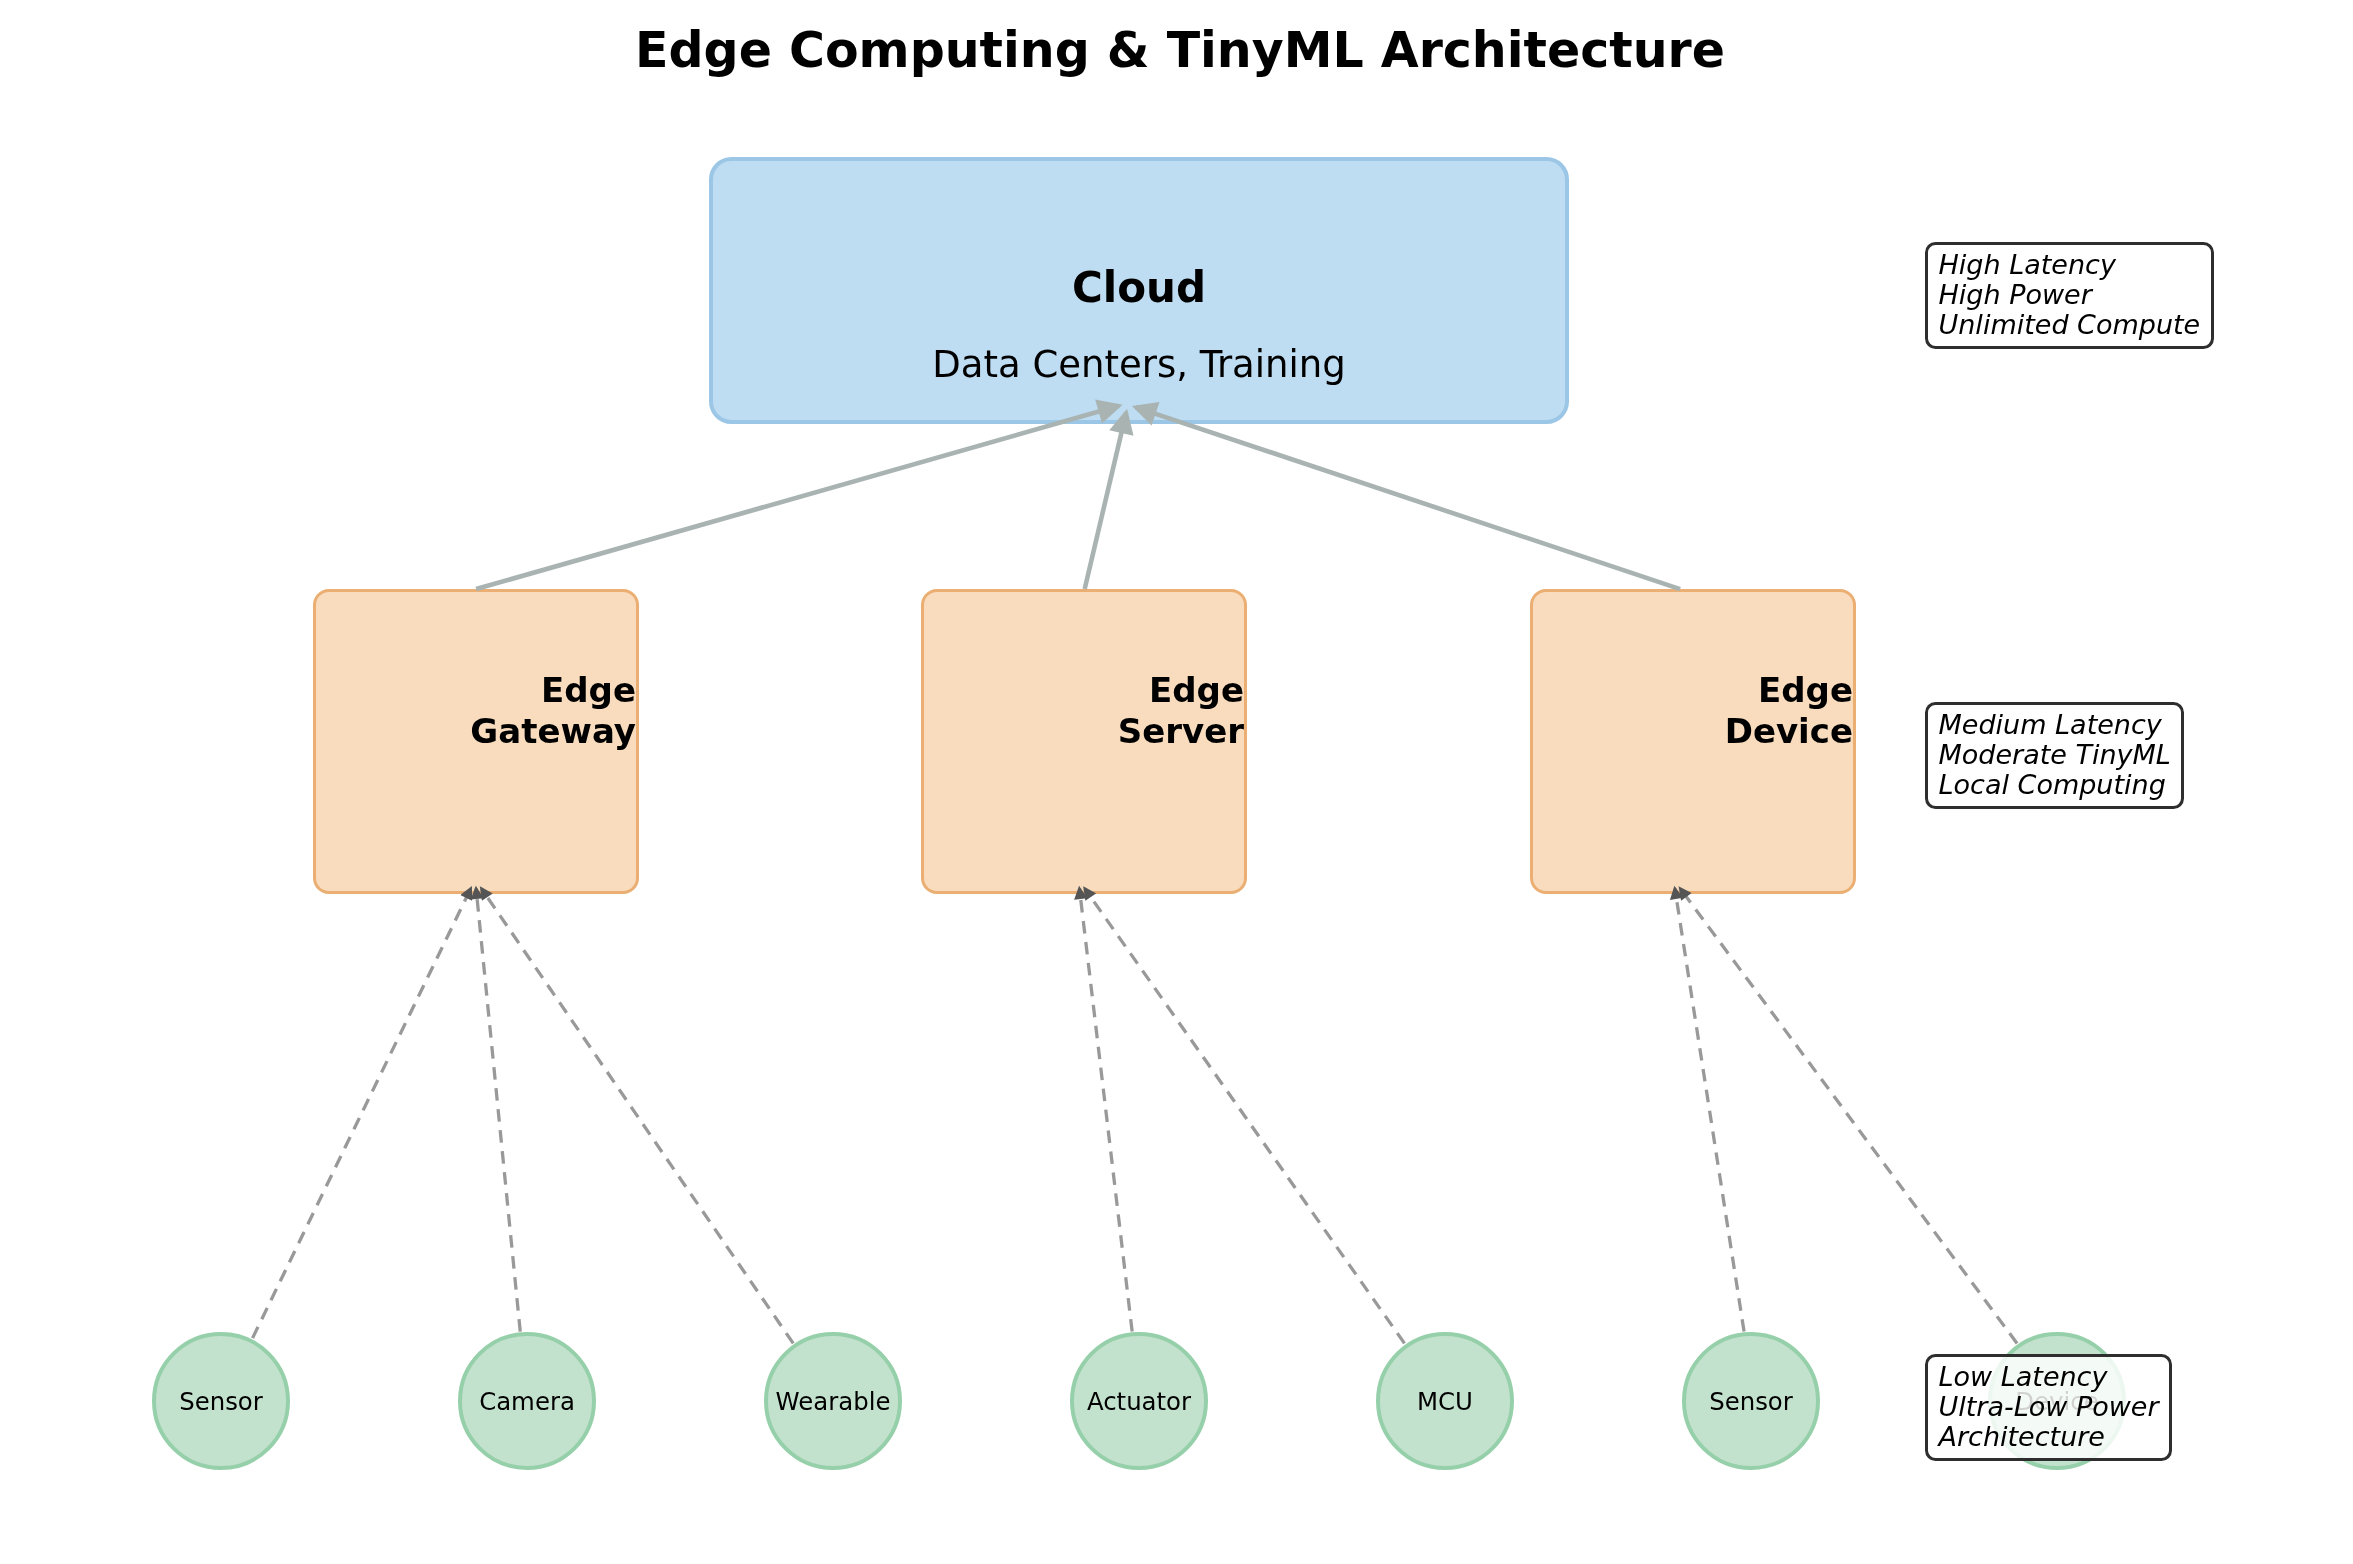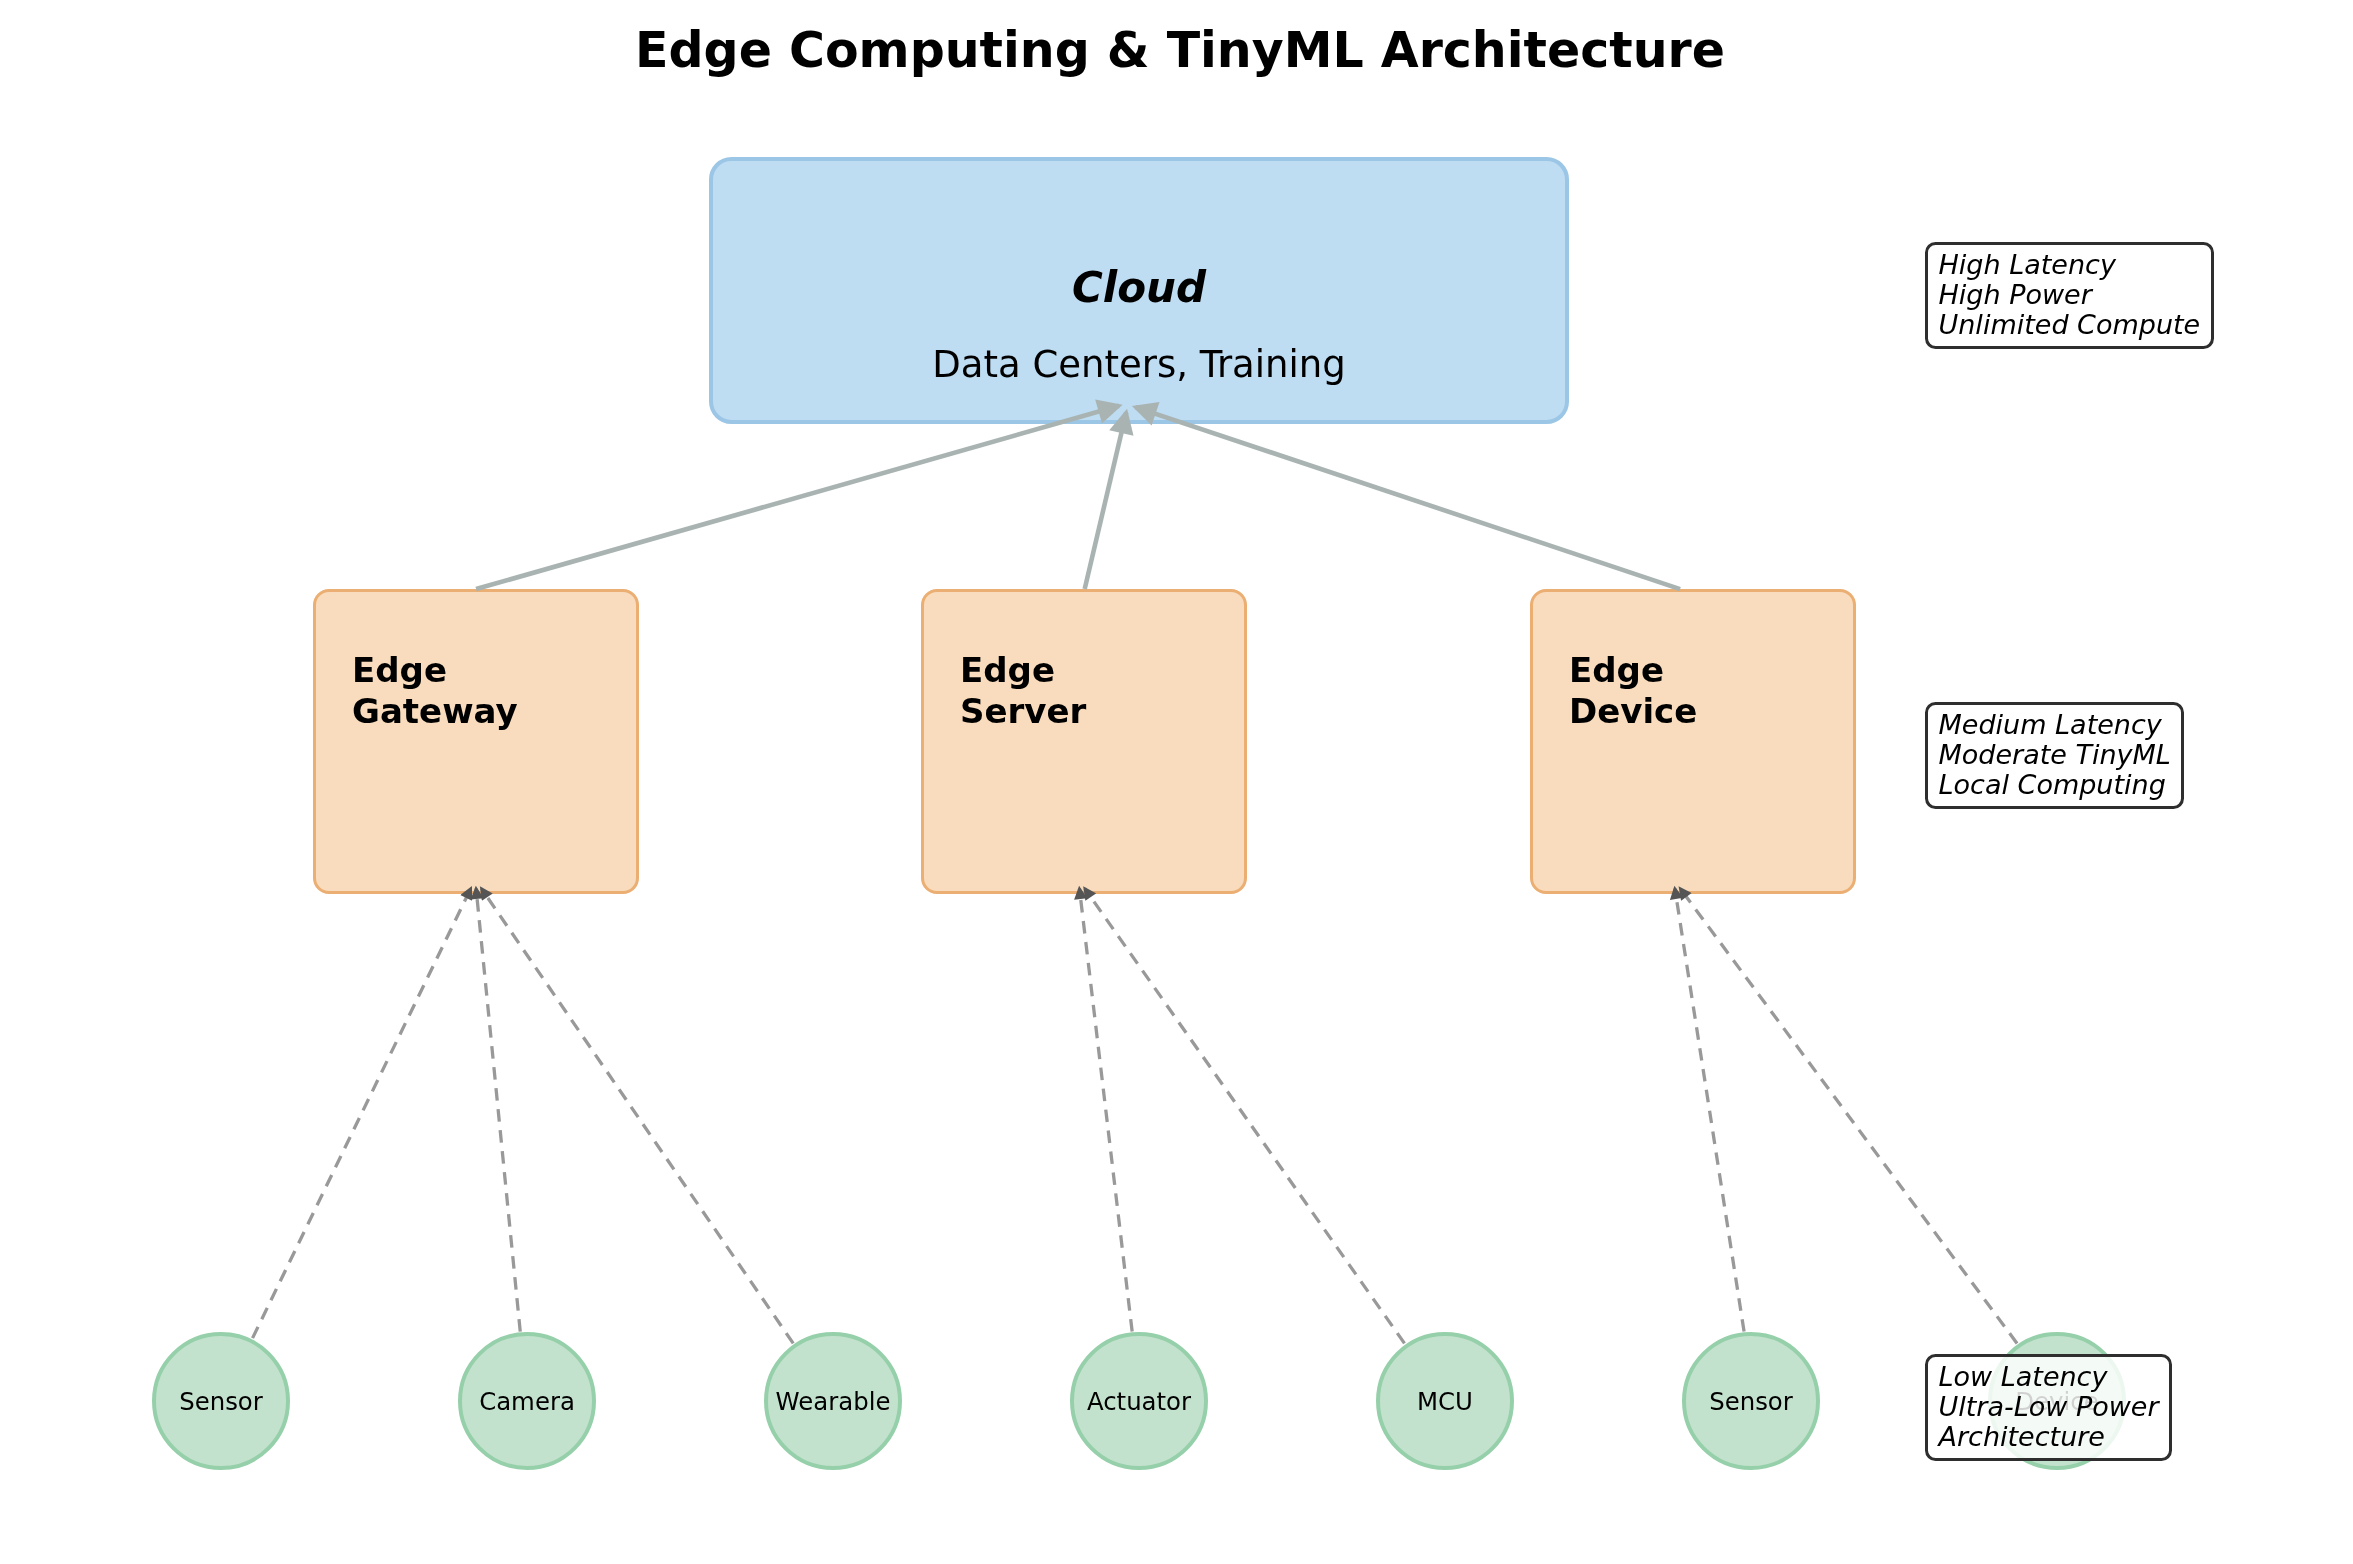--- a/index.html
+++ b/index.html
@@ -23,35 +23,35 @@
     text-align:center; font-size:49px; font-weight:bold; letter-spacing:0px;
   }
   .cloud-box{
     position:absolute; left:709px; top:147px; width:860px; height:267px;
     background:var(--cloud_fill);
     border:4px solid var(--cloud_border); border-radius:22.4px;
     box-sizing:border-box; z-index:1;
   }
   .cloud-title{
     position:absolute; left:0; top:104px; width:100%;
-    text-align:center; font-size:42px; font-weight:bold; line-height:46px;font-style:italic;
+    text-align:center; font-size:42px; font-weight:bold; line-height:46px;
   }
   .cloud-subtitle{
     position:absolute; left:0; top:187px; width:100%;
     text-align:center; font-size:37px; line-height:34px;
   }
   .edge-box{
     position:absolute; top:579px; width:326px; height:305px;
     background:var(--edge_fill);
     border:3.3px solid var(--edge_border); border-radius:16px;
     box-sizing:border-box; z-index:1;
   }
   .edge-title{
-    position:absolute; left:0; top:58px; width:100%;
-    text-align:left; font-size:34px; font-weight:bold; line-height:41px;padding-left:36px;
+    position:absolute; left:0; top:78px; width:100%;
+    text-align:right; font-size:34px; font-weight:bold; line-height:41px;
   }
   .device-circle{
     position:absolute; top:1322px; width:138px; height:138px;
     background:var(--device_fill);
     border:4px solid var(--device_border); border-radius:50%;
     box-sizing:border-box;
     display:flex; align-items:center; justify-content:center;
     font-size:24.4px; z-index:1;
   }
   #links{

